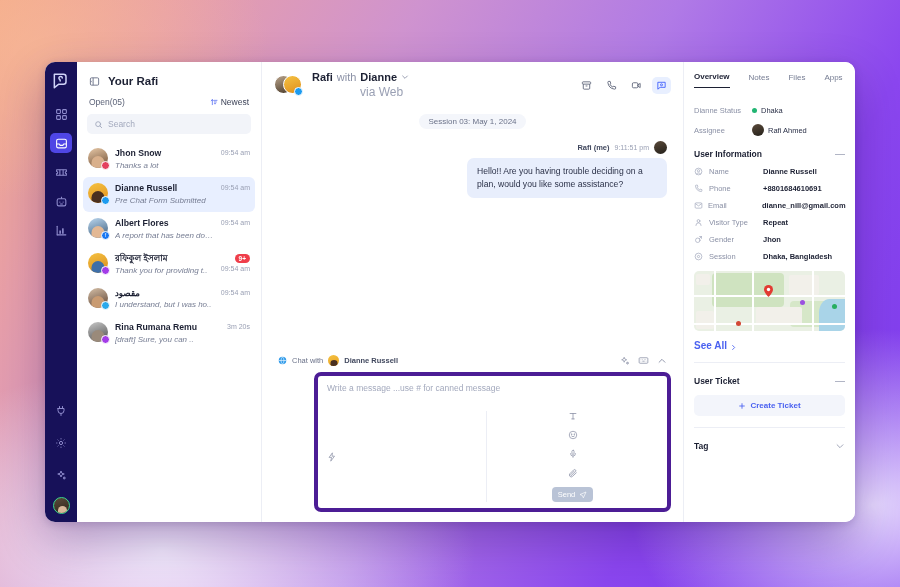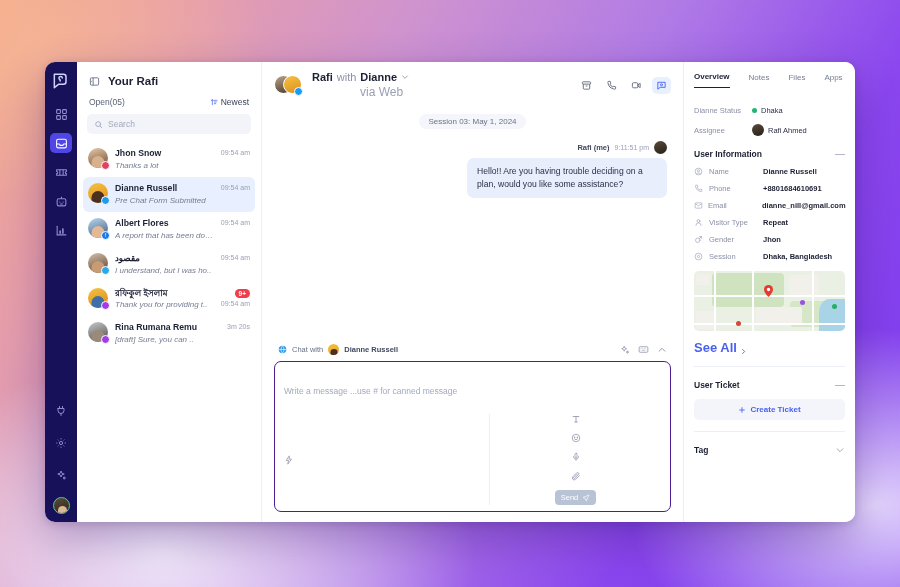--- a/index.html
+++ b/index.html
@@ -140,21 +140,21 @@
   }
 
   
   .composer-wrap { padding: 0 12px 10px; }
   .comp-top { display: flex; align-items: center; gap: 5px; padding: 4px 4px 6px; }
   .comp-top .lbl { font-size: 7.5px; color: #6b7289; }
   .comp-top .nm { font-size: 7.5px; color: #41485e; font-weight:700; }
   .comp-top .mini { width: 11px; height: 11px; border-radius: 50%; overflow:hidden; background:linear-gradient(160deg,#f5c242,#e8a020); position:relative;}
   .comp-top .mini::after{content:"";position:absolute;left:50%;bottom:0;transform:translateX(-50%);width:7px;height:6px;border-radius:50% 50% 0 0;background:#4a3020;}
   .comp-actions { margin-left: auto; display: flex; align-items: center; gap: 8px; color: #8b91a6; }
-  .composer { border: 1px solid #4c1d95; border-radius: 7px; padding: 24px 9px 6px; }
+  .composer { border: 4px solid #4c1d95; border-radius: 7px; padding: 7px 9px 6px; margin-left: 40px; }
   .composer textarea {
     width: 100%; border: 0; outline: none; resize: none; font-family: inherit;
     font-size: 8.5px; color: #41485e; height: 22px; line-height: 1.4;
   }
   .composer textarea::placeholder { color: #a3a9bd; }
   .comp-bar { display: flex; align-items: center; margin-top: 2px; }
   .comp-bar .right { margin-left: auto; display: flex; align-items: center; gap: 9px; color: #8b91a6; }
   .send {
     background: #b9c3d6; color: #fff; font-size: 7.5px; border-radius: 4px;
     padding: 3px 6px; display: flex; align-items: center; gap: 4px; border:0; font-family:inherit;
@@ -190,21 +190,21 @@
   }
   .map .water { position:absolute; right:0; top:28px; width:26px; height:34px; background:#a9d4e8; border-radius: 40% 0 0 0;}
   .map .park1 { position:absolute; left:18px; top:2px; width:72px; height:34px; background:#cfe3c0; border-radius:4px;}
   .map .park2 { position:absolute; left:96px; top:30px; width:48px; height:26px; background:#d6e7c8; border-radius:4px;}
   .map .blk { position:absolute; background:#f2f0ea; border-radius:2px; }
   .map .rd { position: absolute; background: #fff; }
   .pin {
     position: absolute; left: 70px; top: 14px; width: 9px; height: 12px;
   }
   .map-dot { position: absolute; width: 5px; height: 5px; border-radius: 50%; }
-  .see-all { display: flex; align-items: flex-end; gap: 3px; color: #4a61f0; font-size: 13px; margin-top: 9px; font-weight:700; }
+  .see-all { display: flex; align-items: flex-end; gap: 3px; color: #4a61f0; font-size: 10px; margin-top: 9px; font-weight:700; }
   .divider { height: 1px; background: #eceef5; margin-top: 11px; }
   .create-ticket {
     margin-top: 9px; background: #f3f5fb; color: #4a61f0; font-size: 8px; font-weight: 700;
     border-radius: 5px; padding: 6px 0; display: flex; align-items: center; justify-content: center; gap: 4px;
     border: 0; font-family: inherit; width: 100%;
   }
   svg { display: block; }
 </style>
 </head>
 <body>
@@ -361,47 +361,47 @@
           <div class="convo-name">Albert Flores</div>
           <div class="convo-msg">A report that has been don..</div>
         </div>
         <div class="convo-meta">
           <div class="convo-time">09:54 am</div>
         </div>
       </div>
 
       <div class="convo">
         <div class="av-wrap">
+          <div class="av" style="background:linear-gradient(160deg,#f5c242,#d98a1c)">
+              <i style="background:#3f6fa8"></i>
+            </div>
+          <span class="badge-src" style="background:#a33ce8"></span>
+        </div>
+        <div class="convo-body">
+          <div class="convo-name">রফিকুল ইসলাম</div>
+          <div class="convo-msg">Thank you for providing t..</div>
+        </div>
+        <div class="convo-meta">
+          <div class="unread">9+</div>
+          <div class="convo-time">09:54 am</div>
+        </div>
+      </div>
+
+      <div class="convo">
+        <div class="av-wrap">
           <div class="av" style="background:linear-gradient(160deg,#d6c0a8,#5a4030)">
               <i style="background:#c99b72"></i>
             </div>
           <span class="badge-src" style="background:#29a9eb"></span>
         </div>
         <div class="convo-body">
           <div class="convo-name">مقصود</div>
           <div class="convo-msg">I understand, but I was ho..</div>
         </div>
         <div class="convo-meta">
-          <div class="convo-time">09:54 am</div>
-        </div>
-      </div>
-
-      <div class="convo">
-        <div class="av-wrap">
-          <div class="av" style="background:linear-gradient(160deg,#f5c242,#d98a1c)">
-              <i style="background:#3f6fa8"></i>
-            </div>
-          <span class="badge-src" style="background:#a33ce8"></span>
-        </div>
-        <div class="convo-body">
-          <div class="convo-name">রফিকুল ইসলাম</div>
-          <div class="convo-msg">Thank you for providing t..</div>
-        </div>
-        <div class="convo-meta">
-          <div class="unread">9+</div>
           <div class="convo-time">09:54 am</div>
         </div>
       </div>
 
       <div class="convo">
         <div class="av-wrap">
           <div class="av" style="background:linear-gradient(160deg,#c9c9c9,#4a4a4a)">
               <i style="background:#9a8a7a"></i>
             </div>
           <span class="badge-src" style="background:#a33ce8"></span>

